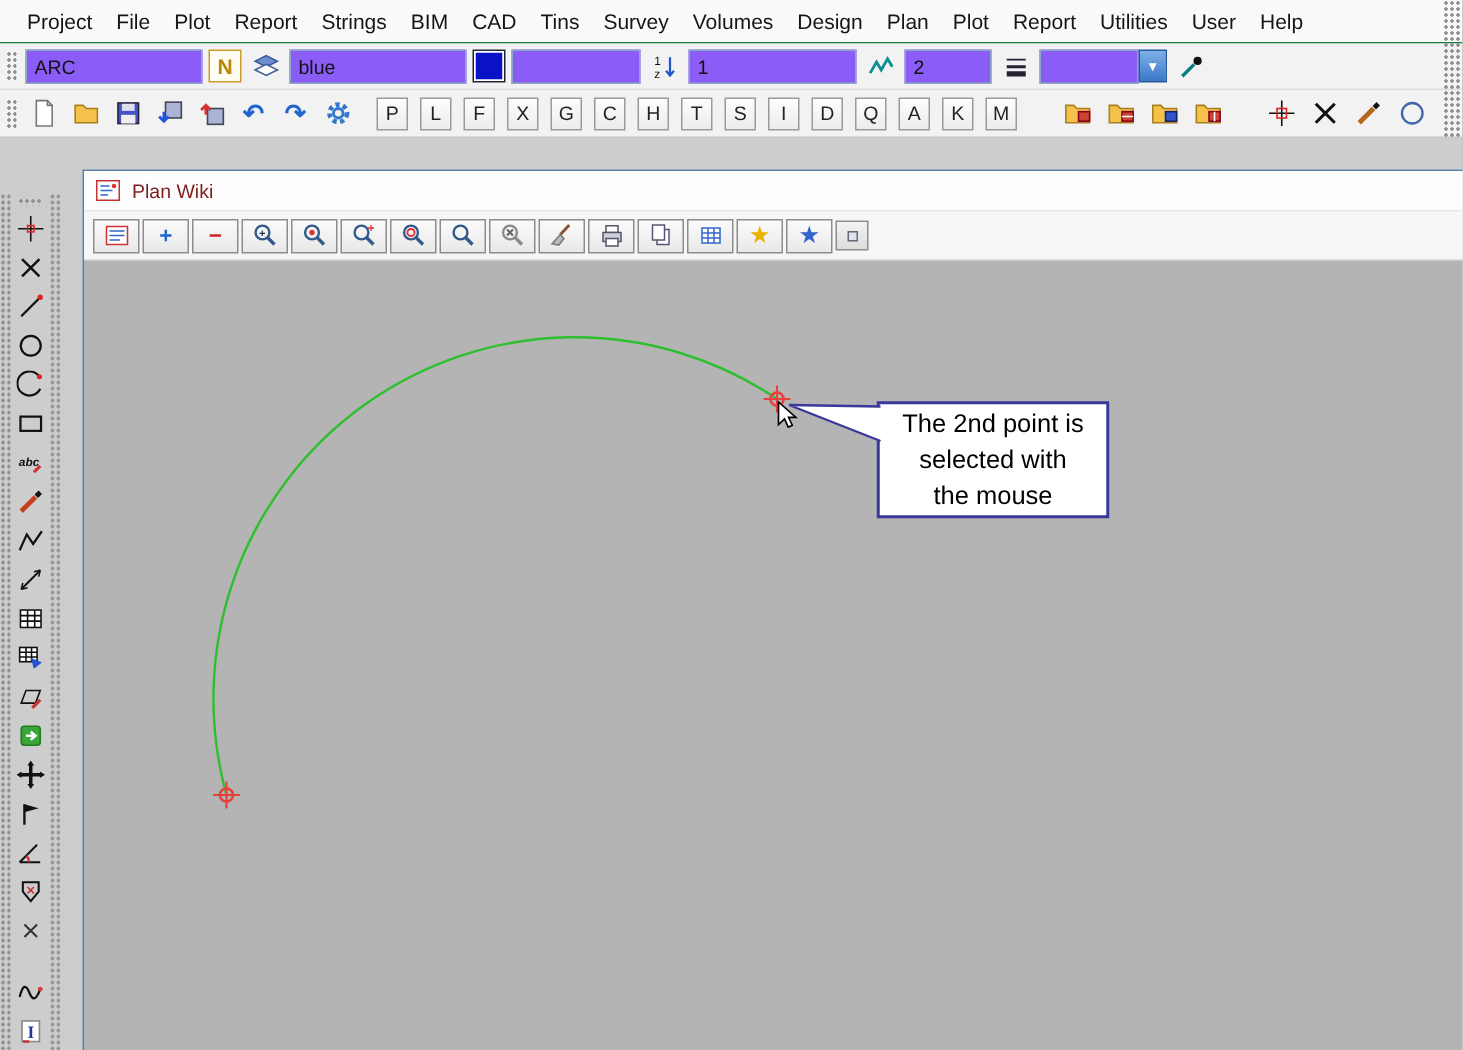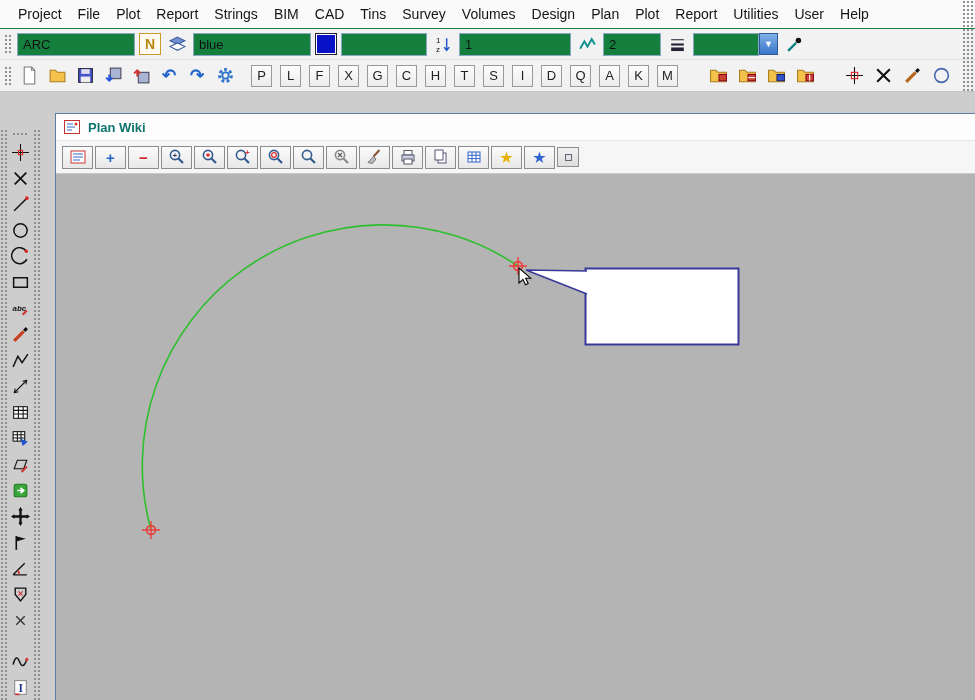--- a/index.html
+++ b/index.html
@@ -8,21 +8,21 @@
   .app { width:975px; height:700px; display:flex; flex-direction:column; position:relative; background:#cdcdcd; }
 
   
   .menubar { height:29px; background:#fafafa; border-bottom:1px solid #15803d; display:flex; align-items:center; padding-left:10px; }
   .menu-item { padding:0 8px; font-size:14px; color:#151515; cursor:default; }
   .dots { background-image: radial-gradient(circle, #8f8f8f 1px, transparent 1.3px); background-size:4px 4px; }
   .handle { width:7px; height:20px; margin-right:2px; }
   .trow { display:flex; align-items:center; gap:4px; padding:0 4px; background:#f2f2f2; }
   .trow2 { height:31px; border-bottom:1px solid #dedede; }
   .trow3 { height:32px; border-bottom:1px solid #c6c6c6; }
-  .tinput { height:23px; border:1px solid #8aa8c6; background:#15803d; font-family:"Liberation Sans",sans-serif; font-size:13px; padding:0 5px; color:#111; }
+  .tinput { height:23px; border:1px solid #8aa8c6; background:#8b5cf6; font-family:"Liberation Sans",sans-serif; font-size:13px; padding:0 5px; color:#111; }
   .w118{width:118px} .w134{width:134px} .w86{width:86px} .w112{width:112px} .w58{width:58px} .w66{width:66px}
   .ibtn { height:24px; min-width:24px; border:none; background:transparent; display:flex; align-items:center; justify-content:center; padding:0 1px; cursor:pointer; }
   .nbtn { width:22px; height:22px; min-width:22px; border:1.5px solid #c99a2e; background:#fffdf2; color:#b8860b; font-weight:bold; font-size:14px; }
   .swatchbtn { width:22px; height:22px; min-width:22px; padding:0; border:1px solid #223; background:#fff; }
   .dropbtn { width:19px; height:22px; min-width:19px; border:1px solid #2a5a9a; background:linear-gradient(#7fb0e8,#3a77c8); color:#fff; font-size:9px; display:flex; align-items:center; justify-content:center; }
   .combo { display:flex; align-items:center; gap:0; }
   .glyphbtn { font-size:17px; font-weight:bold; }
   .blue { color:#2266cc; } .red { color:#cc2222; }
   .fkeys { display:flex; gap:8px; margin-left:10px; }
   .fkey { width:21px; height:22px; border:1px solid #9a9a9a; background:linear-gradient(#fdfdfd,#ececec); font-size:13px; color:#222; display:flex; align-items:center; justify-content:center; cursor:pointer; }
@@ -34,21 +34,21 @@
   .left-dock { width:40px; display:flex; background:#cdcdcd;margin-top:37px; }
   .strip { width:7px; }
   .tool-col { width:26px; display:flex; flex-direction:column; align-items:center; padding-top:3px; }
   .vhandle { width:16px; height:9px; margin-bottom:2px; }
   .ticon { width:24px; height:26px; min-height:26px; border:none; background:transparent; display:flex; align-items:center; justify-content:center; cursor:pointer; }
   .tspacer { height:26px; }
 
   .workspace { flex:1; position:relative; background:#cdcdcd; min-width:0; }
   .plan-window { position:absolute; left:15px; top:21px; right:-3px; bottom:-3px; border:1px solid #5a7da0; background:#f0f0f0; display:flex; flex-direction:column; }
   .titlebar { height:27px; background:#fdfdfd; display:flex; align-items:center; padding-left:8px; gap:8px; border-bottom:1px solid #e6e6e6; }
-  .title { font-size:13px; font-weight:700; color:#0f766e; }
+  .title { font-size:13px; font-weight:400; color:#7f1d1d; }
   .ptoolbar { height:33px; background:#f6f6f6; border-bottom:1px solid #c9c9c9; display:flex; align-items:center; padding-left:6px; gap:2px; }
   .pbtn { width:31px; height:23px; border:1px solid #8c8c8c; background:linear-gradient(#fbfbfb,#e8e8e8); display:flex; align-items:center; justify-content:center; font-size:15px; cursor:pointer; padding:0; }
   .pbtn.mini { width:22px; height:20px; background:linear-gradient(#f2f2f2,#ddd); }
   .canvas { flex:1; background:#b4b4b4; position:relative; overflow:hidden; cursor:crosshair; }
   .draw { position:absolute; left:0; top:0; }
   .callout-text { position:absolute; left:531px; top:96px; width:150px; height:73px; display:flex; align-items:center; justify-content:center; text-align:center; font-size:17px; line-height:24px; color:#000; white-space:pre-line; }
   .cursorsvg { position:absolute; left:462px; top:93px; }
 </style>
 </head>
 <body>
@@ -495,20 +495,23 @@
             </g>
 
             <g>
               <rect x="529.5" y="94.5" width="153" height="76" fill="#fff" stroke-width="2" stroke="#39399b"></rect>
               <polygon points="470,96 531,97 531,120" fill="#fff"></polygon>
               <g fill="none" stroke-width="1.6" stroke="#39399b">
                 <path d="M470 96L531 97M470 96L531 120"></path>
               </g>
             </g>
           </svg>
+          <div class="callout-text">The 2nd point is
+selected with
+the mouse</div>
           <svg class="cursorsvg" width="16" height="20">
             <polygon points="1,1 1,16 5,12.3 7.5,17.8 10.2,16.5 7.7,11.2 12.6,11.2" fill="#fff" stroke="#000" stroke-width="1.1"></polygon>
           </svg>
         </div>
       </div>
     </div>
   </div>
 </div>
 
 </body></html>

